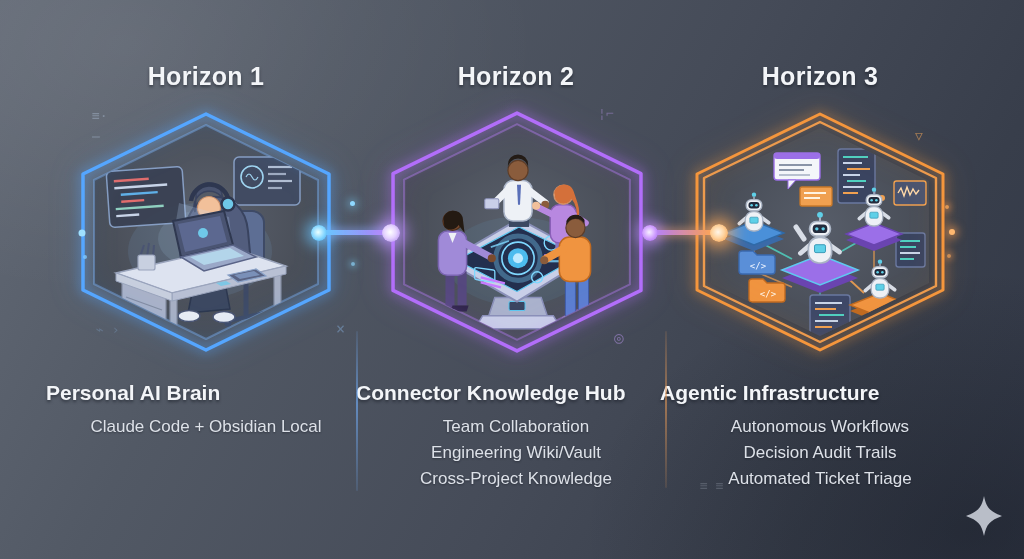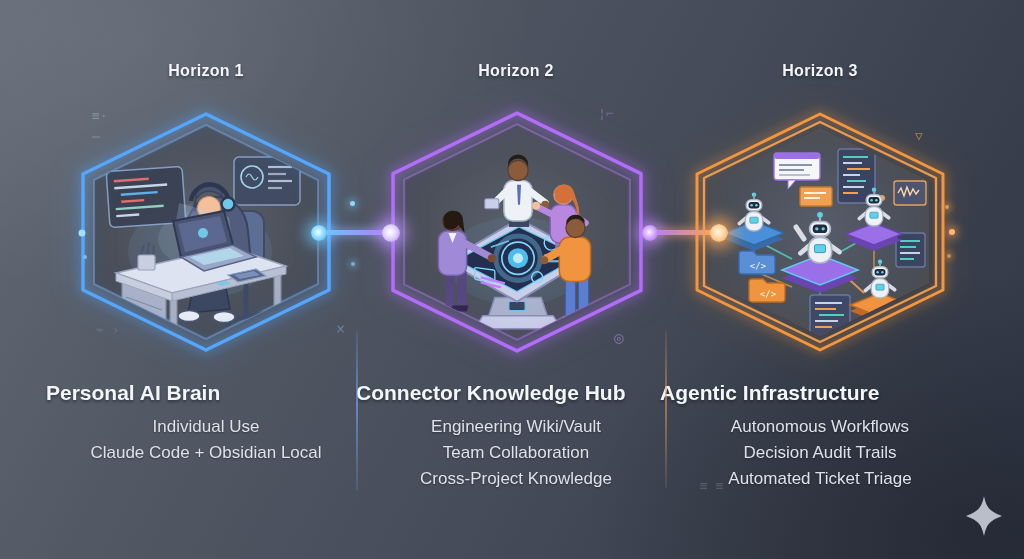--- a/index.html
+++ b/index.html
@@ -11,21 +11,21 @@
     background:linear-gradient(118deg,#636a76 0%, #525965 28%, #454b58 58%, #383e4b 82%, #323847 100%);
   }
   .stage::before{
     content:""; position:absolute; inset:0;
     background:radial-gradient(ellipse 700px 420px at 12% 8%, rgba(255,255,255,0.07), transparent 60%),
                radial-gradient(ellipse 600px 400px at 95% 95%, rgba(10,14,22,0.35), transparent 65%);
     pointer-events:none;
   }
   .horizon-title{
     position:absolute; top:62px; width:300px; text-align:center;
-    font-size:16px; font-weight:bold; color:#f3f5f8; letter-spacing:.3px;
+    font-size:25px; font-weight:bold; color:#f3f5f8; letter-spacing:.3px;
     text-shadow:0 2px 3px rgba(15,19,28,.5);
   }
   .t1{left:56px;} .t2{left:366px;} .t3{left:670px;}
   .hex-wrap{ position:absolute; width:256px; height:242px; }
   .hx1{left:78px; top:111px;} .hx2{left:388px; top:108px; width:258px; height:248px;} .hx3{left:692px; top:111px;}
   .hex-wrap svg{ width:100%; height:100%; display:block; overflow:visible; }
   .hexo-blue   { filter:drop-shadow(0 0 6px rgba(86,166,255,.85)) drop-shadow(0 0 14px rgba(86,166,255,.35)); }
   .hexo-purple { filter:drop-shadow(0 0 6px rgba(178,110,250,.85)) drop-shadow(0 0 14px rgba(178,110,250,.35)); }
   .hexo-orange { filter:drop-shadow(0 0 6px rgba(245,150,60,.85)) drop-shadow(0 0 14px rgba(245,150,60,.35)); }
   .subtitle{
@@ -385,27 +385,26 @@
 
   <div class="connector-line cl1"></div>
   <div class="node n1a"></div>
   <div class="node n1b"></div>
   <div class="connector-line cl2"></div>
   <div class="node n2a"></div>
   <div class="node n2b"></div>
 
   <div class="subtitle s1">Personal AI Brain</div>
   <div class="details d1">
-    <div>Individual Use</div>
     <div>Claude Code + Obsidian Local</div>
   </div>
   <div class="subtitle s2">Connector Knowledge Hub</div>
   <div class="details d2">
+    <div>Team Collaboration</div>
     <div>Engineering Wiki/Vault</div>
-    <div>Team Collaboration</div>
     <div>Cross-Project Knowledge</div>
   </div>
   <div class="subtitle s3">Agentic Infrastructure</div>
   <div class="details d3">
     <div>Autonomous Workflows</div>
     <div>Decision Audit Trails</div>
     <div>Automated Ticket Triage</div>
   </div>
 
   <div class="vsep vs1"></div>

